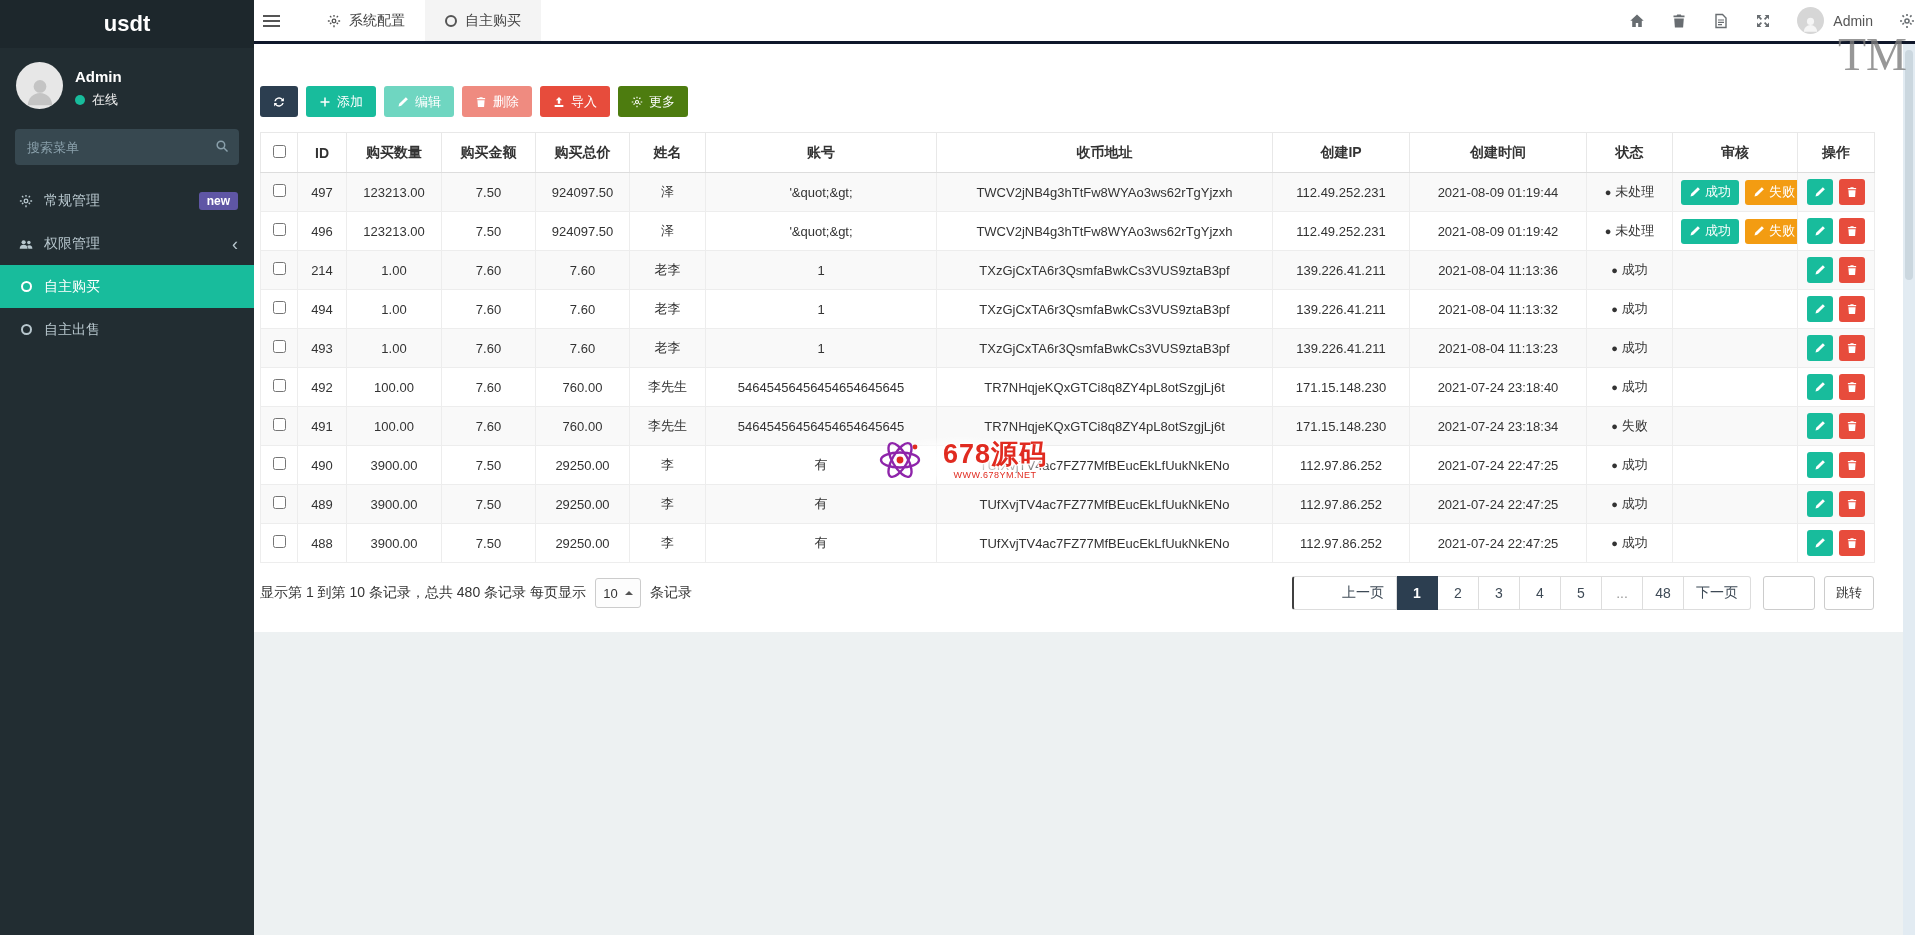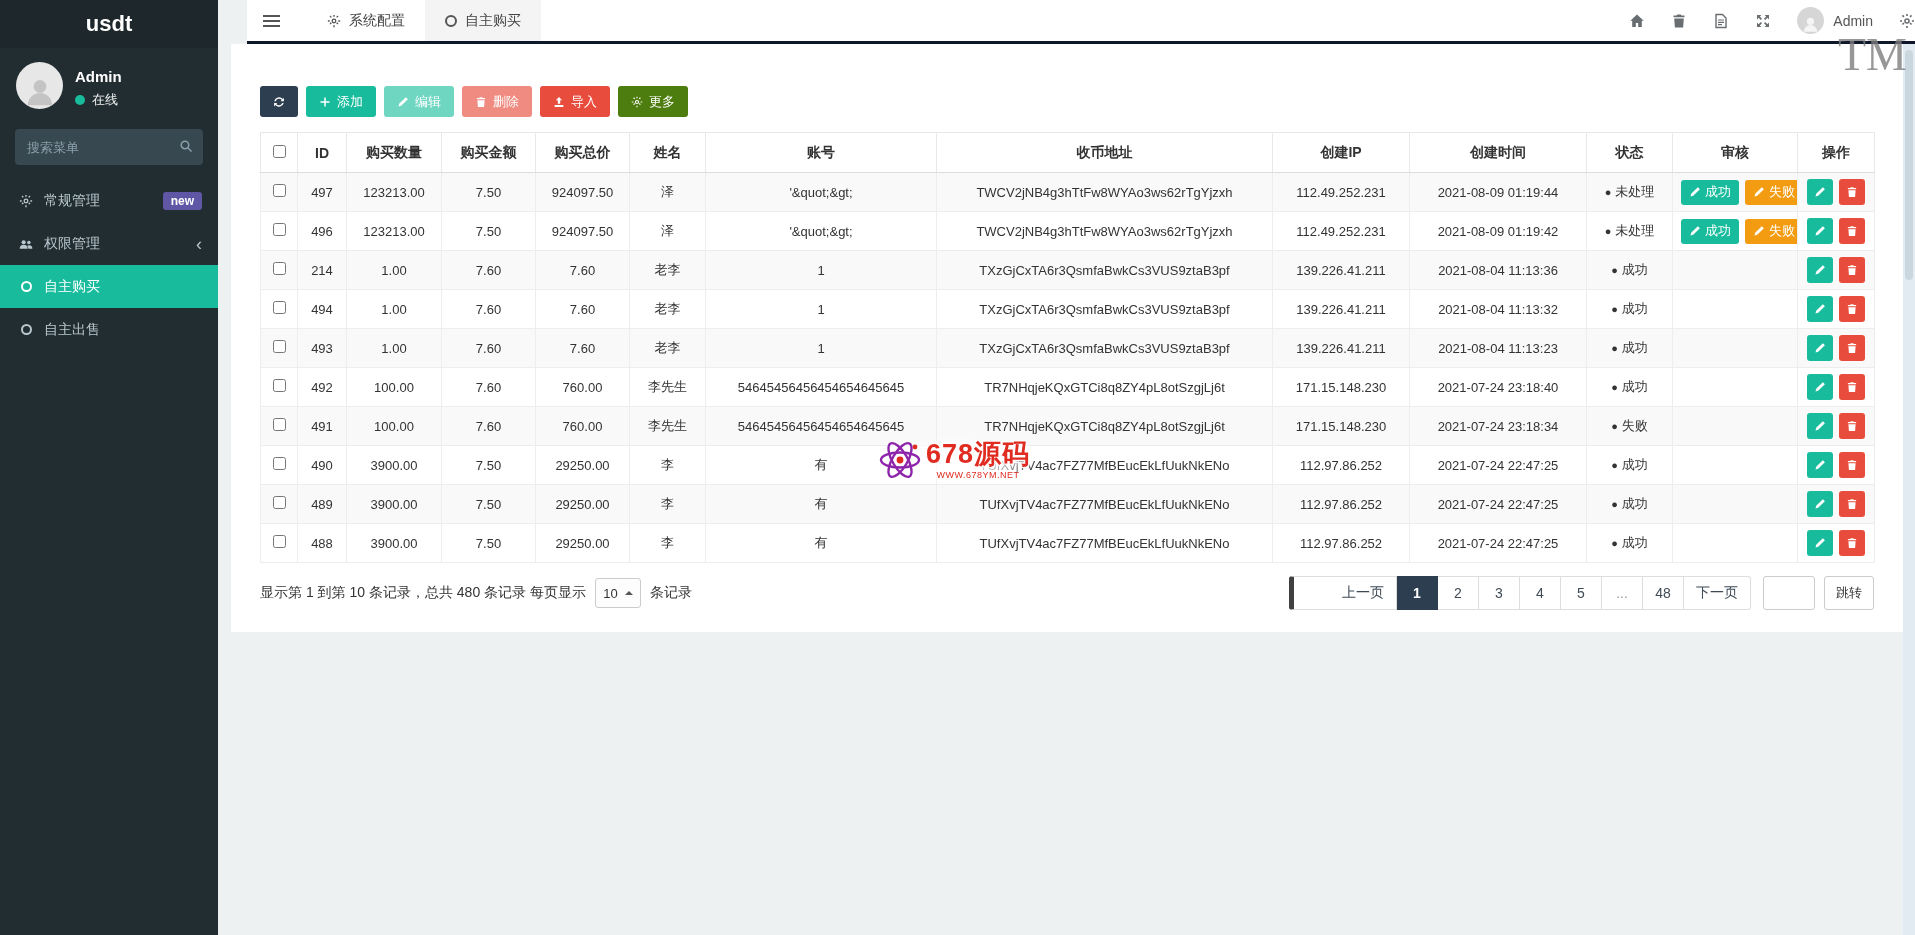--- a/index.html
+++ b/index.html
@@ -3,21 +3,21 @@
 <meta charset="utf-8">
 <style>
   * { margin:0; padding:0; box-sizing:border-box; }
   html,body { width:1915px; height:935px; overflow:hidden; }
   body { font-family:"Liberation Sans","DejaVu Sans",sans-serif; background:#edf1f2; position:relative; font-size:14px; color:#333; }
   .ic { width:16px; height:16px; fill:currentColor; display:inline-block; vertical-align:middle; }
   .ic12 { width:12px; height:12px; }
   .ic14 { width:14px; height:14px; }
 
   
-  .sidebar { position:absolute; left:0; top:0; width:218px; height:935px; background:#222d32; color:#b8c7ce; z-index:5; }
+  .sidebar { position:absolute; left:0; top:0; width:254px; height:935px; background:#222d32; color:#b8c7ce; z-index:5; }
   .brand { height:48px; line-height:48px; text-align:center; color:#fff; font-size:22px; font-weight:bold; background:#1d272c; }
   .user-panel { display:flex; align-items:flex-start; gap:12px; padding:14px 16px 10px; }
   .avatar-big { width:47px; height:47px; border-radius:50%; background:#e7e7e7; display:flex; align-items:flex-end; justify-content:center; overflow:hidden; flex:none; }
   .avatar-big .ic { width:34px; height:34px; fill:#c4c4c4; }
   .user-meta { padding-top:6px; }
   .user-name { color:#fff; font-weight:bold; font-size:15px; }
   .user-status { margin-top:6px; font-size:13px; color:#f1f1f1; display:flex; align-items:center; gap:7px; }
   .dot-online { width:10px; height:10px; border-radius:50%; background:#18bc9c; display:inline-block; }
   .menu-search { margin:10px 15px 6px; position:relative; }
   .menu-search input { width:100%; height:36px; background:#374850; border:none; border-radius:4px; color:#ccd; padding:0 32px 0 12px; font-size:13px; outline:none; font-family:inherit; }
@@ -89,30 +89,30 @@
   .op-edit { background:#18bc9c; }
   .op-del { background:#e74c3c; }
 
   
   .table-footer { display:flex; align-items:center; margin-top:13px; }
   .summary { font-size:14px; color:#333; display:flex; align-items:center; gap:9px; }
   .pagesize-btn { height:30px; min-width:46px; border:1px solid #ccc; background:#fdfdfd; border-radius:3px; display:inline-flex; align-items:center; justify-content:center; gap:7px; font-size:13px; color:#333; cursor:pointer; font-family:inherit; }
   .pager-zone { margin-left:auto; display:flex; align-items:center; }
   .pagination { display:flex; }
   .page-btn { min-width:41px; height:34px; padding:0 12px; border:1px solid #ddd; border-left:none; background:#fff; color:#3e4a56; font-size:14px; display:flex; align-items:center; justify-content:center; cursor:pointer; font-family:inherit; }
-  .page-btn:first-child { border-left:5px solid #404040; border-radius:3px 0 0 3px;padding-left:48px; }
+  .page-btn:first-child { border-left:2px solid #404040; border-radius:3px 0 0 3px;padding-left:48px; }
   .page-btn:last-child { border-radius:0 3px 3px 0; }
   .page-btn.active { background:#2c3e50; border-color:#2c3e50; color:#fff; font-weight:bold; }
   .page-btn.dots { color:#999; cursor:default; }
   .jump-input { width:52px; height:34px; border:1px solid #ccc; border-radius:3px; margin-left:12px; padding:0 6px; font-size:14px; outline:none; font-family:inherit; }
   .jump-btn { height:34px; border:1px solid #ccc; border-radius:3px; background:#fff; margin-left:9px; padding:0 11px; font-size:13px; color:#333; cursor:pointer; font-family:inherit; }
 
   
   .tm-mark { position:absolute; left:1838px; top:28px; font-family:"Liberation Serif","DejaVu Serif",serif; font-size:46px; color:rgba(125,125,125,.8); z-index:9; pointer-events:none; }
-  .logo-mark { position:absolute; left:868px; top:436px; z-index:8; display:flex; align-items:center; gap:4px; pointer-events:none;
+  .logo-mark { position:absolute; left:868px; top:436px; z-index:8; display:flex; align-items:center; gap:21px; pointer-events:none;
     background:radial-gradient(closest-side, rgba(255,255,255,.95), rgba(255,255,255,.55) 70%, rgba(255,255,255,0)); padding:2px 10px; }
   .logo-text-wrap { display:flex; flex-direction:column; align-items:center; line-height:1; }
   .logo-text { font-size:27px; font-weight:bold; color:#e02b20; letter-spacing:1px;
     text-shadow:-1px -1px 0 #fff, 1px -1px 0 #fff, -1px 1px 0 #fff, 1px 1px 0 #fff, 0 0 5px #fff; }
   .logo-url { font-size:9px; color:#e02b20; margin-top:3px; letter-spacing:.5px; text-shadow:0 0 3px #fff; }
   .scroll-strip { position:absolute; right:0; top:44px; width:12px; height:891px; background:#e2ebf2; z-index:6; }
   .scroll-thumb { position:absolute; right:2px; top:6px; width:8px; height:230px; background:#cbd7df; border-radius:4px; }
 </style>
 </head>
 <body>

